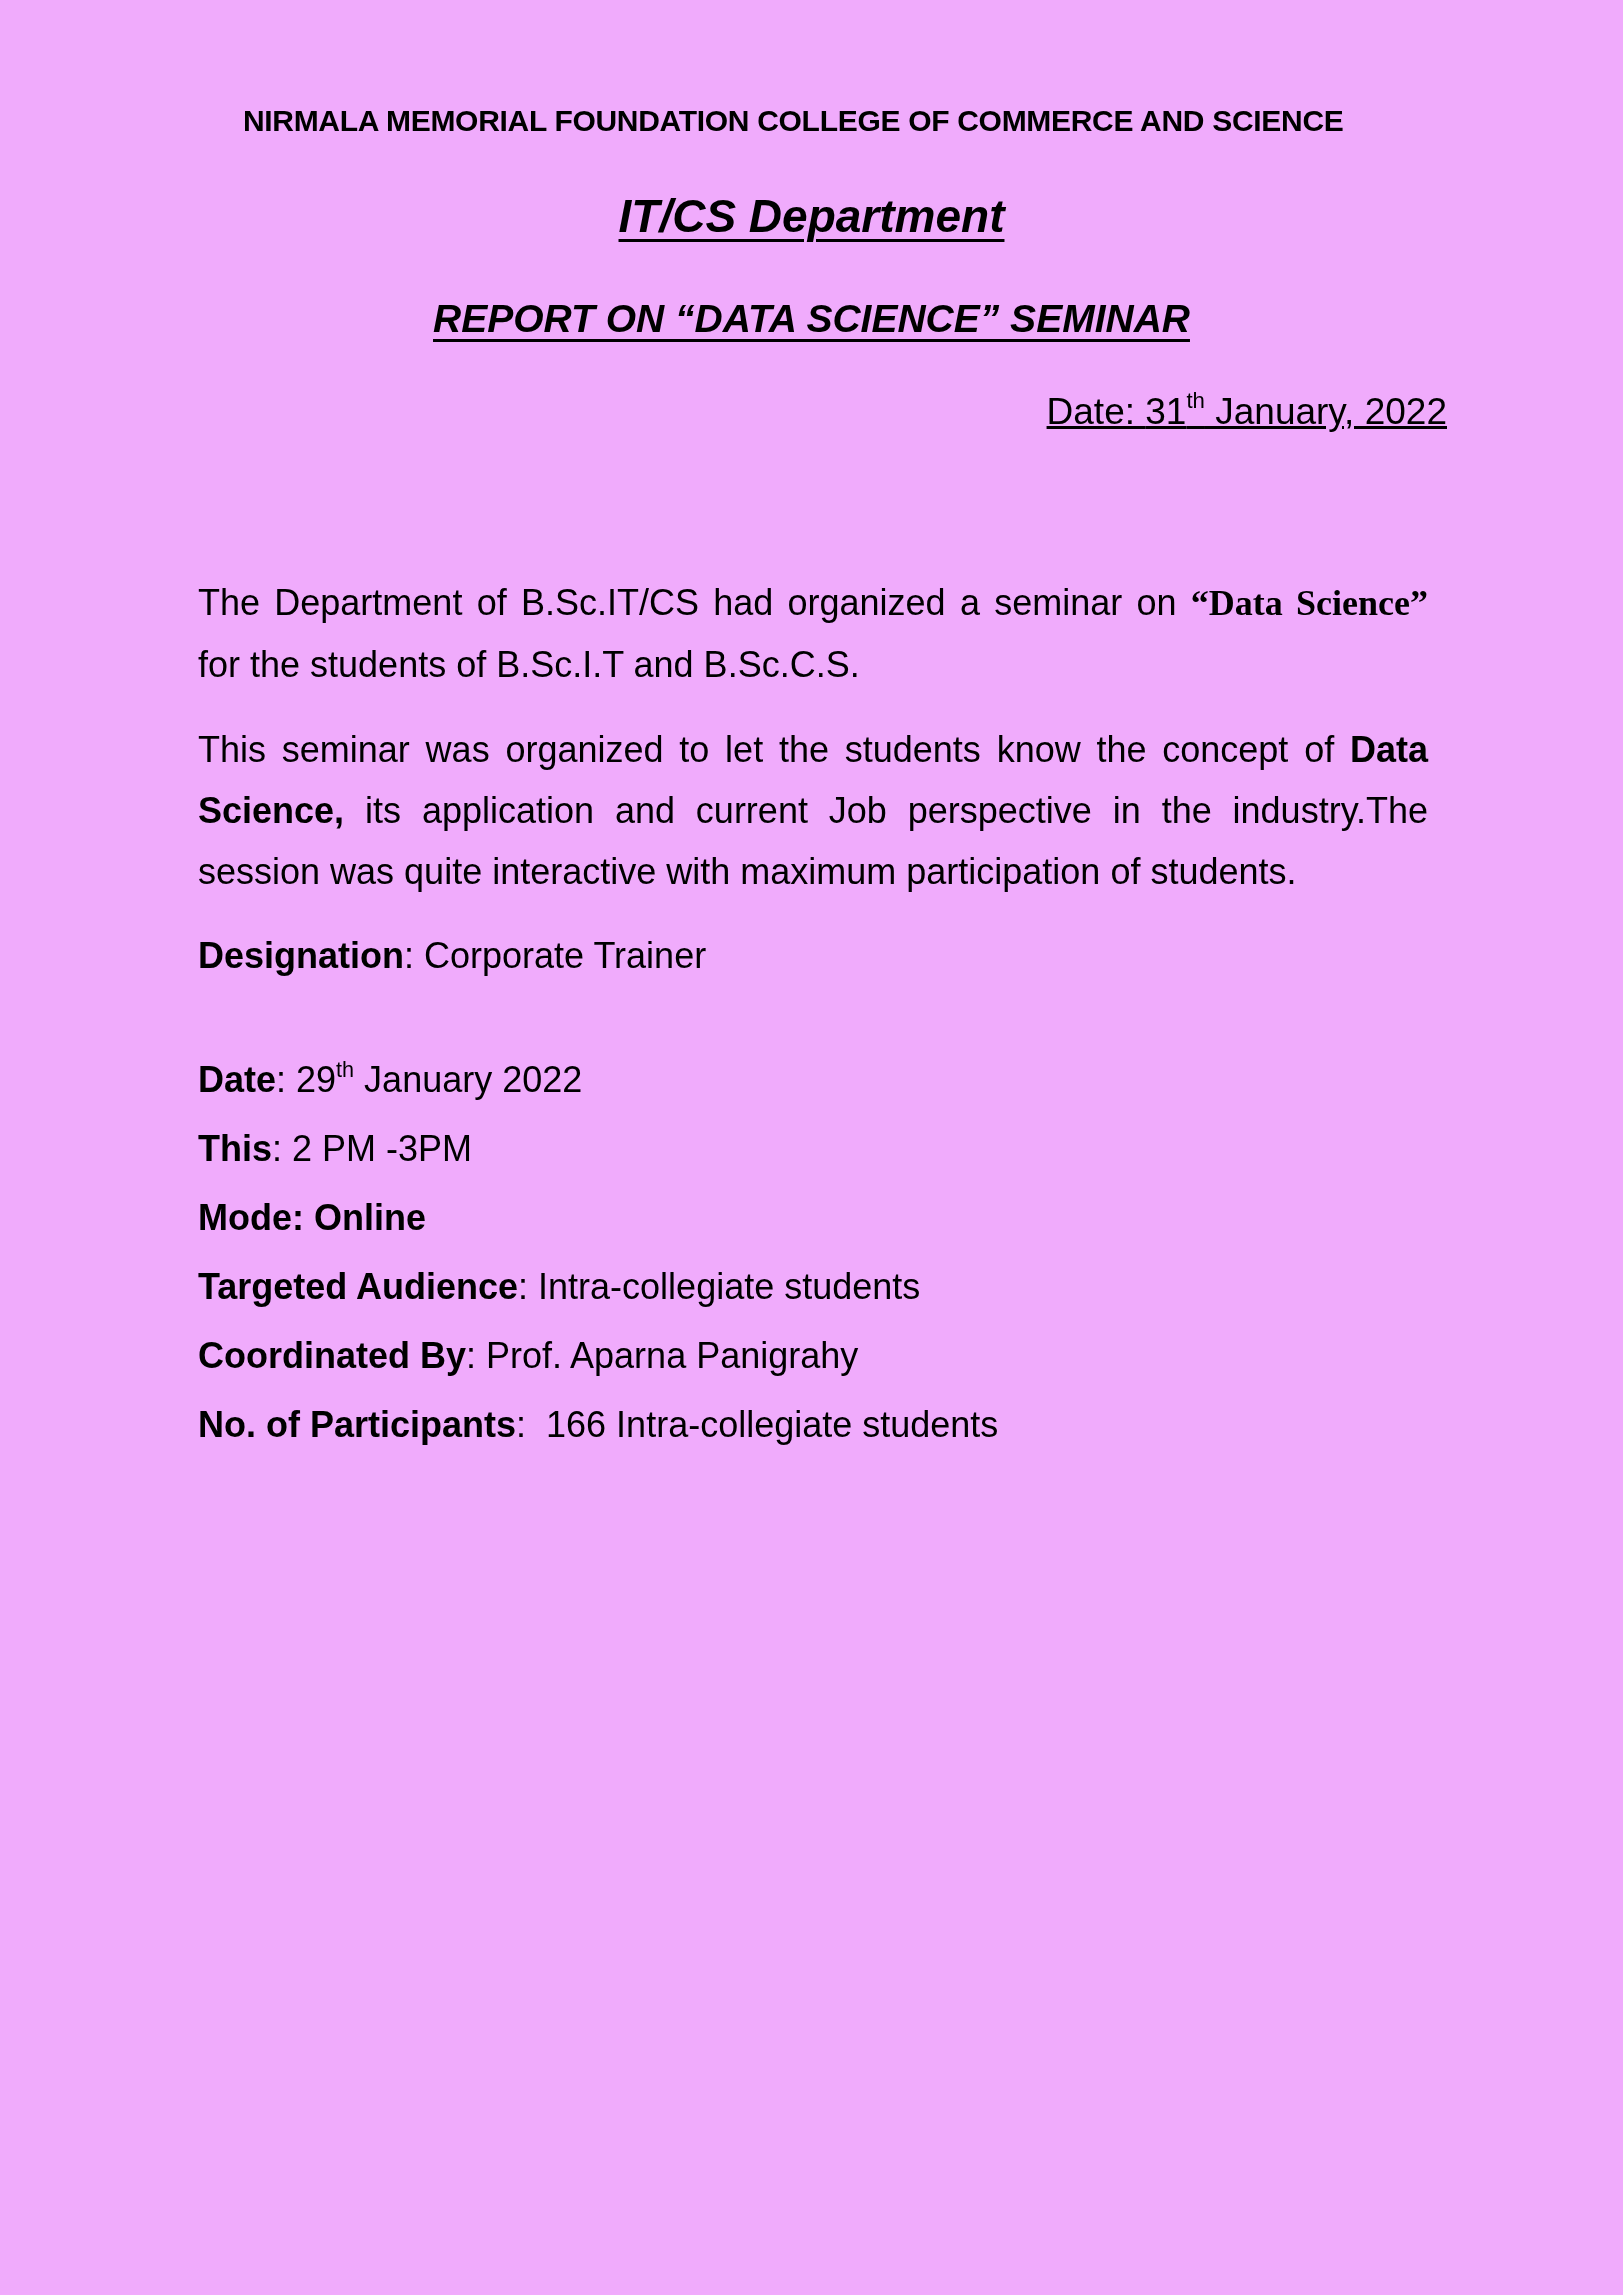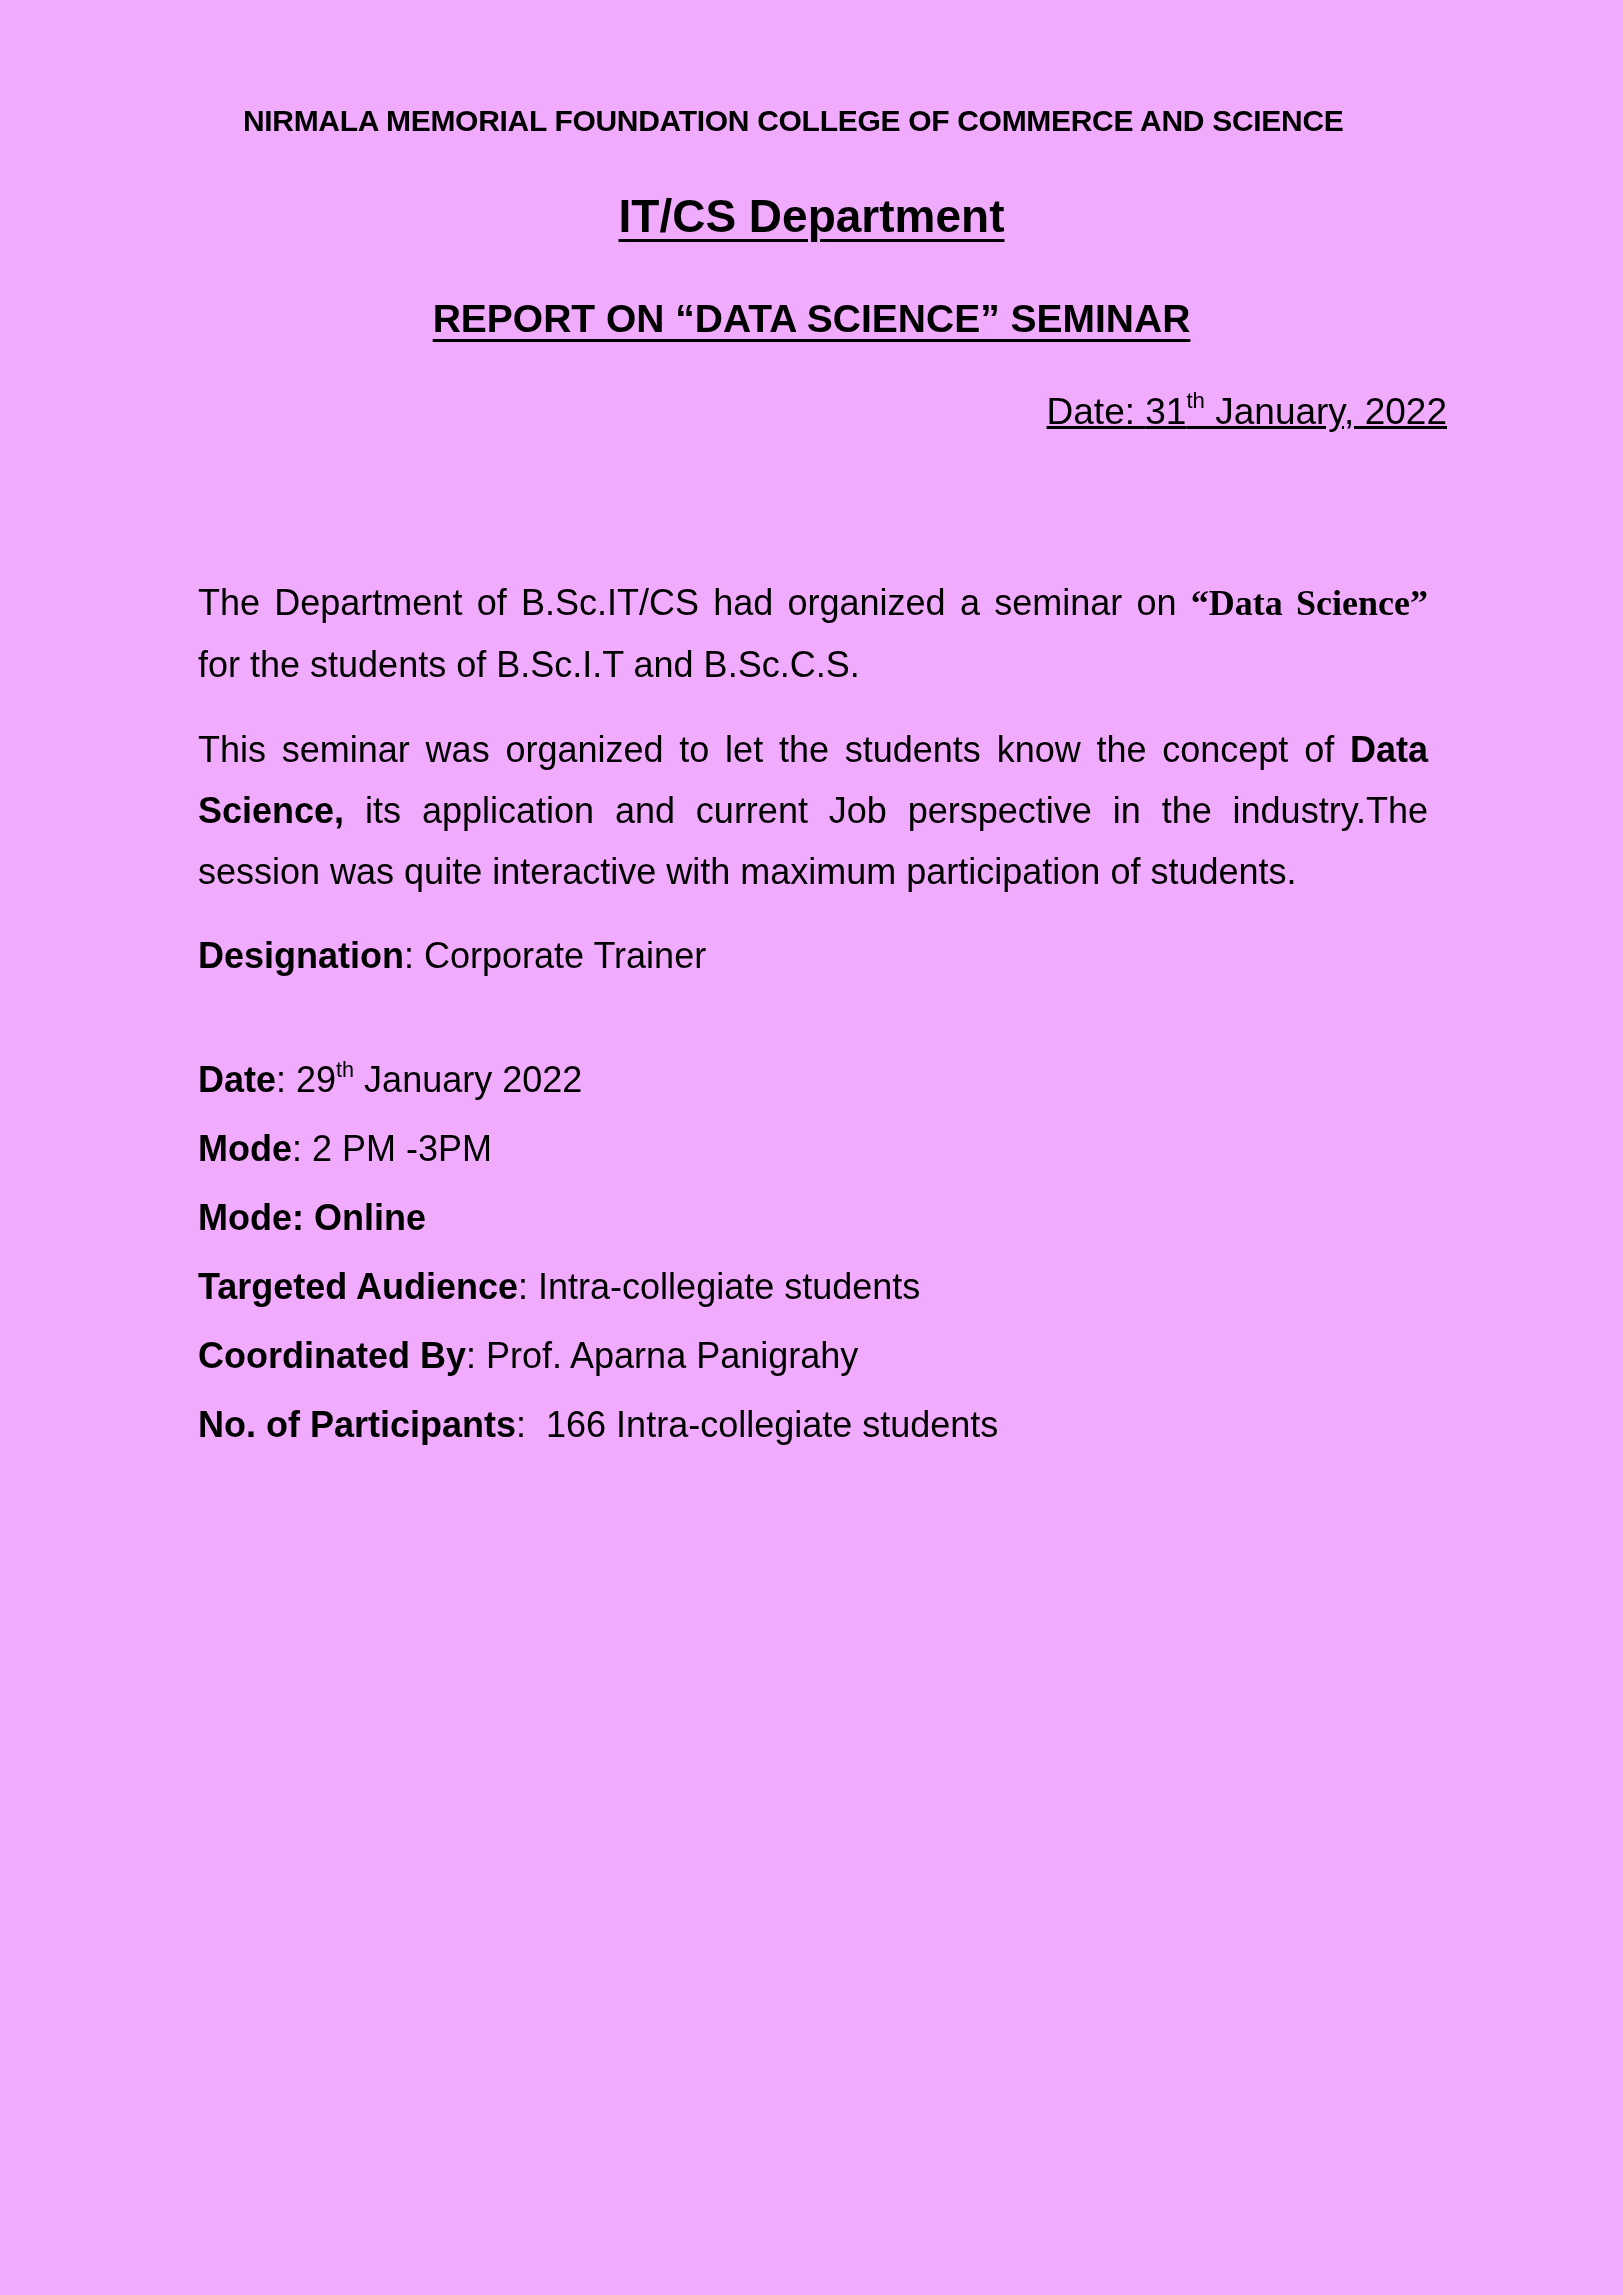--- a/index.html
+++ b/index.html
@@ -39,20 +39,21 @@
     top: 184px;
     text-align: center;
     font-weight: bold;
     font-size: 46px;
     line-height: 65px;
   }
   .dept span, .report span {
     text-decoration: underline;
     text-decoration-thickness: 3.3px;
     text-underline-offset: 6.5px;
+    font-style: italic;
   }
   .report {
     position: absolute;
     left: 0; width: 1623px;
     top: 289px;
     text-align: center;
     font-weight: bold;
     font-size: 39px;
     line-height: 59px;
   }
@@ -123,21 +124,21 @@
     <p class="para"><span>This seminar was organized to let the students know the concept of </span><span class="bold">Data Science,</span><span> its application and current Job perspective in the industry.The session was quite interactive with maximum participation of students.</span></p>
 
 
     <div class="field"><span class="bold">Designation</span><span>: Corporate Trainer</span></div>
 
     <div class="spacer-1"></div>
 
     <div class="fields-compact">
       <div class="field"><span class="bold">Date</span><span>: </span><span>29</span><sup>th</sup><span> January 2022</span></div>
 
-      <div class="field"><span class="bold">Mode</span><span>: 2 PM -3PM</span></div>
+      <div class="field"><span class="bold">This</span><span>: 2 PM -3PM</span></div>
 
       <div class="field"><span class="bold">Mode: Online</span></div>
 
       <div class="field"><span class="bold">Targeted Audience</span><span>: Intra-collegiate students</span></div>
 
       <div class="field"><span class="bold">Coordinated By</span><span>: Prof. Aparna Panigrahy</span></div>
 
       <div class="field"><span class="bold">No. of Participants</span><span style="white-space:pre">:  166 Intra-collegiate students</span></div>
     </div>
 

